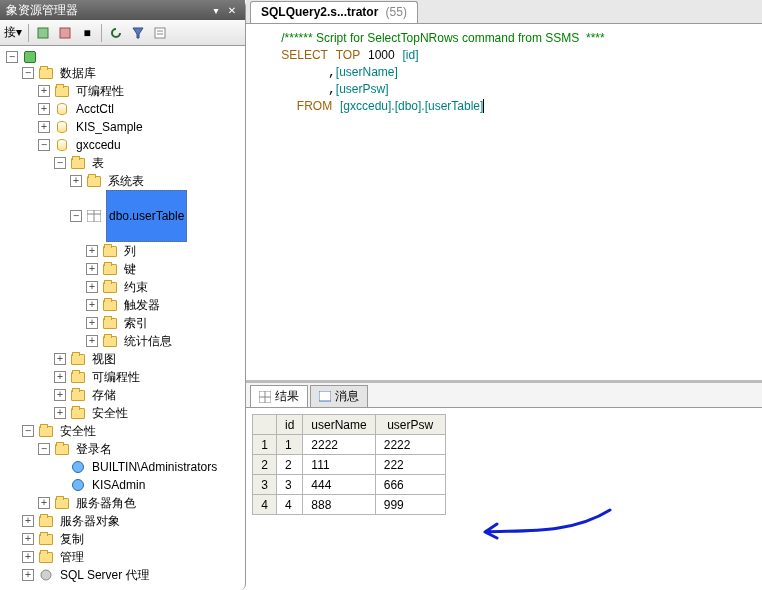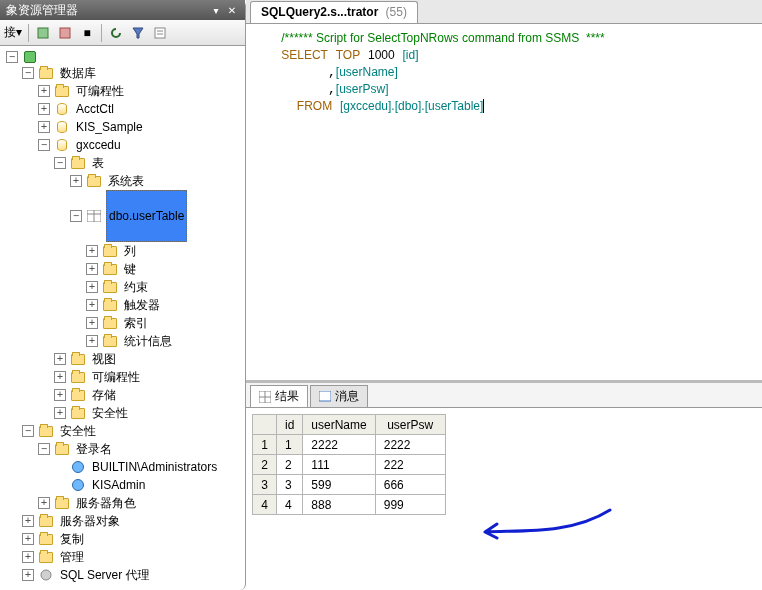--- a/index.html
+++ b/index.html
@@ -340,21 +340,21 @@
               </tr>
               <tr>
                 <td class="rowhdr">2</td>
   <td class="">2</td>
   <td>111</td>
   <td>222</td>
               </tr>
               <tr>
                 <td class="rowhdr">3</td>
   <td class="">3</td>
-  <td>599</td>
+  <td>444</td>
   <td>666</td>
               </tr>
               <tr>
                 <td class="rowhdr">4</td>
   <td class="">4</td>
   <td>888</td>
   <td>999</td>
               </tr>
             </tbody>
         </table>

